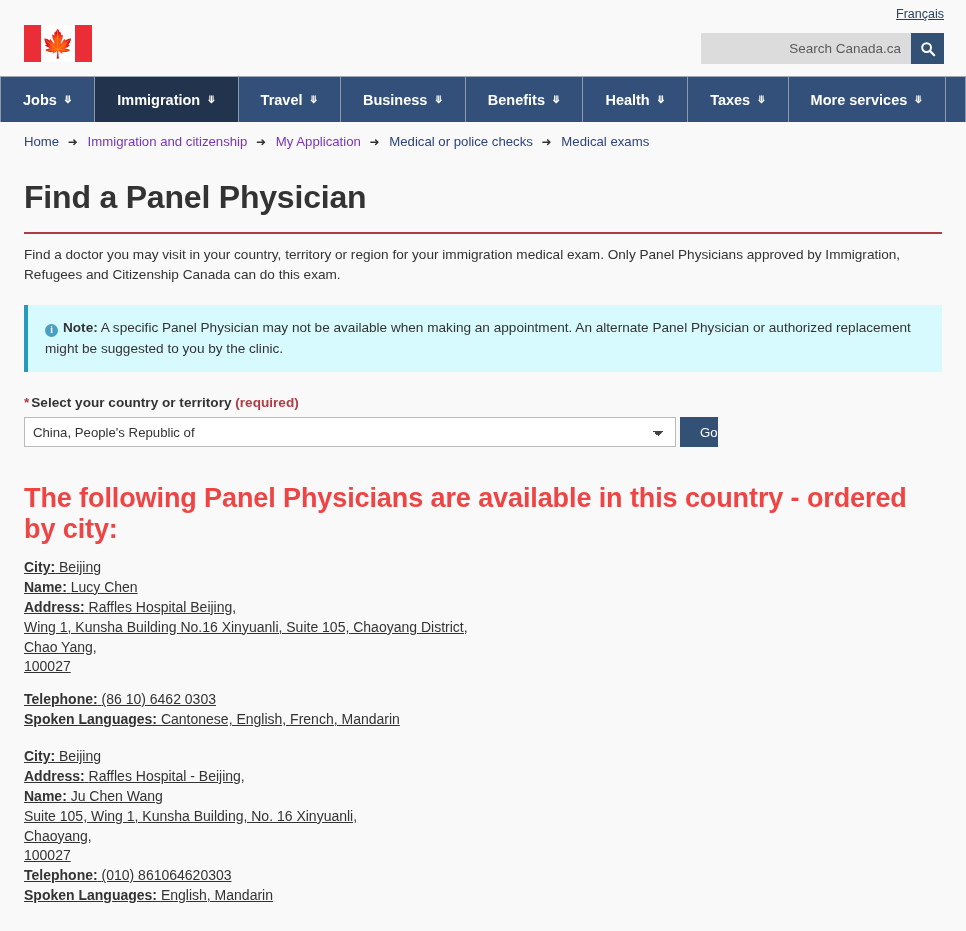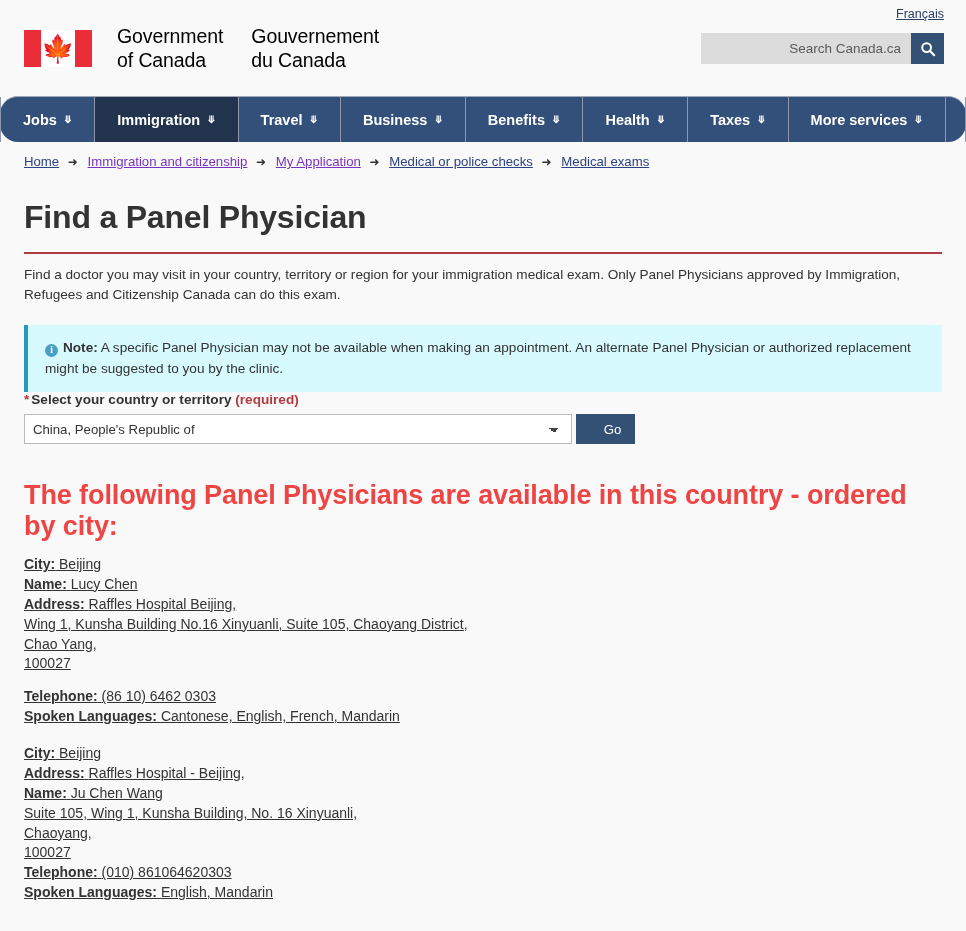--- a/index.html
+++ b/index.html
@@ -10,21 +10,21 @@
     overflow: hidden;
     background: #f9f9f9;
     font-family: "Liberation Sans", sans-serif;
     color: #333333;
     -webkit-font-smoothing: antialiased;
   }
 
   
   .brand-band {
     position: relative;
-    height: 96px;
+    height: 76px;
     background: #f9f9f9;
     padding: 0;
   }
   .lang-row {
     position: absolute;
     top: 4px; right: 22px;
     text-align: right;
   }
   .lang-link {
     font-size: 12.5px;
@@ -102,21 +102,20 @@
     padding: 0;
   }
 
   
   .navbar {
     height: 46px;
     background: #33507a;
     display: flex;
     align-items: stretch;
     border-top: 1px solid #9fa8b3;
-    border-radius: 18px;
   }
   .nav-item {
     display: flex;
     align-items: center;
     justify-content: center;
     gap: 7px;
     padding: 0 22px;
     color: #ffffff;
     font-size: 14.5px;
     font-weight: 700;
@@ -128,21 +127,21 @@
   .nav-item.active { background: #22334d; }
   .nav-item .caret { font-size: 10px; }
   .nav-spacer { flex: 1 1 auto; border-right: 1px solid #8d99a8; }
 
   
   .breadcrumb {
     padding: 12px 24px 11px 24px;
     font-size: 13.2px;
     background: #f9f9f9;
   }
-  .crumb { text-decoration: underline; cursor: pointer; text-align: right; }
+  .crumb { cursor: pointer; text-align: right; }
   .crumb.dark { color: #2b4380; }
   .crumb.visited { color: #7834bc; }
   .crumb-sep {
     display: inline-block;
     margin: 0 6px 0 5px;
     color: #333;
     font-size: 12px;
   }
 
   
@@ -186,33 +185,33 @@
     font-size: 9.5px;
     font-weight: 700;
     line-height: 13px;
     text-align: center;
     vertical-align: -1px;
     margin-right: 5px;
     font-family: "Liberation Serif", serif;
   }
 
   
-  .form-block { }
+  .form-block { margin-top: 23px; }
   .field-label {
     font-size: 13.6px;
     font-weight: 700;
     color: #333;
     display: block;
     margin-bottom: 7px;
   }
   .req-star { color: #af3c43; font-weight: 700; margin-right: 2px; }
   .req-text { color: #af3c43; font-weight: 700; }
   .select-row { display: flex; align-items: stretch; }
   .country-select {
-    width: 548px;
+    width: 652px;
     height: 30px;
     border: 1px solid #bbbbbb;
     background: #ffffff;
     font-size: 13.2px;
     font-family: "Liberation Sans", sans-serif;
     color: #333333;
     padding: 0 8px;
     appearance: none;
     -webkit-appearance: none;
     cursor: pointer;
@@ -220,21 +219,21 @@
       linear-gradient(45deg, transparent 50%, #444 50%),
       linear-gradient(135deg, #444 50%, transparent 50%);
     background-position:
       calc(100% - 17px) 13px,
       calc(100% - 12px) 13px;
     background-size: 5px 5px, 5px 5px;
     background-repeat: no-repeat;
   }
   .go-btn {
     margin-left: 4px;
-    width: 59px; height: 30px;
+    width: 38px; height: 30px;
     background: #335075;
     color: #ffffff;
     border: none;
     font-size: 13.2px;
     font-weight: 400;
     font-family: "Liberation Sans", sans-serif;
     cursor: pointer;
     padding-left: 20px;
   }
 
@@ -264,30 +263,20 @@
 
   <div class="lang-row">
     <span class="lang-link">Français</span>
   </div>
 
   <div class="brand-logo">
     <div class="flag">
       <div class="bar l"></div>
       <div class="bar r"></div>
       <div class="leaf">🍁</div>
-    </div>
-    <div class="wordmark">
-      <div class="wm">
-        <div>Government</div>
-        <div>of Canada</div>
-      </div>
-      <div class="wm">
-        <div>Gouvernement</div>
-        <div>du Canada</div>
-      </div>
     </div>
   </div>
 
   <div class="search-wrap">
     <input class="search-input" type="text" placeholder="Search Canada.ca" style="">
     <button class="search-btn">
       <svg width="16" height="16" viewBox="0 0 16 16">
         <circle cx="6.6" cy="6.6" r="4.4" fill="none" stroke="#ffffff" stroke-width="2"></circle>
         <line x1="10" y1="10" x2="14.2" y2="14.2" stroke="#ffffff" stroke-width="2.2" stroke-linecap="round"></line>
       </svg>

